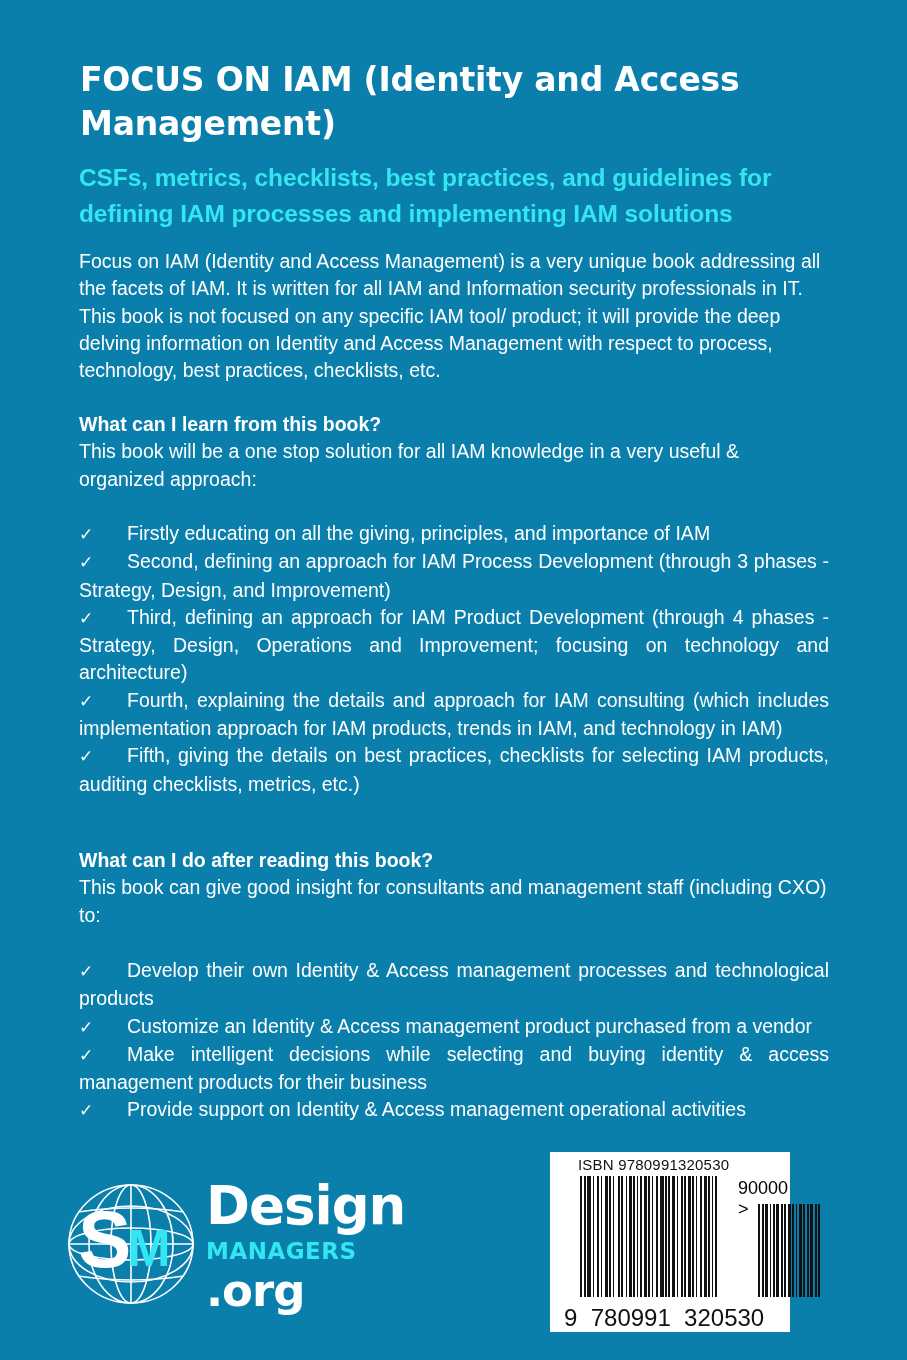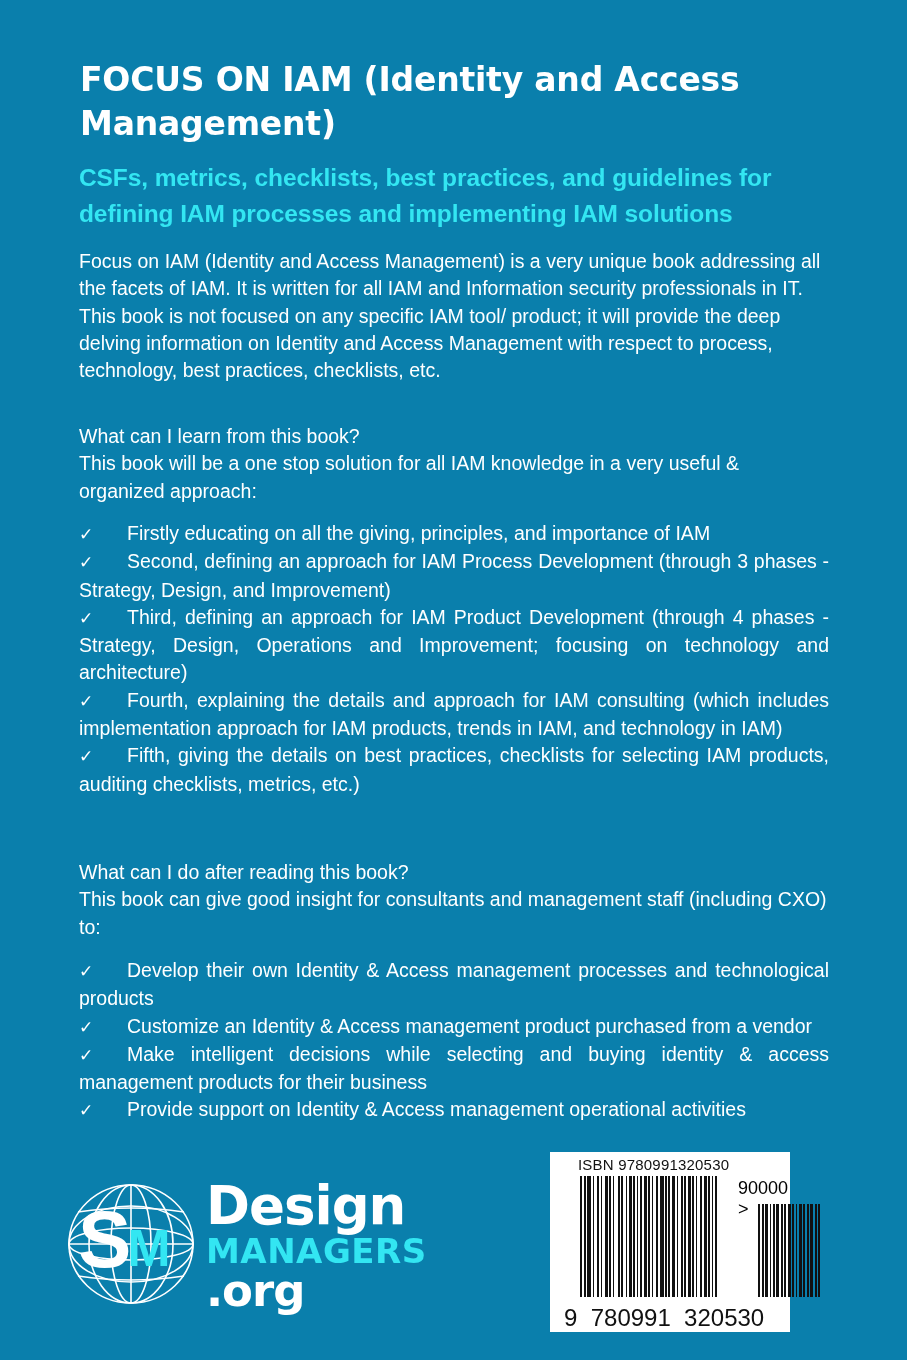--- a/index.html
+++ b/index.html
@@ -53,23 +53,22 @@
       left: 79px;
       width: 750px;
       font-family: "Liberation Sans", sans-serif;
       font-size: 19.5px;
       line-height: 27.3px;
       color: #ffffff;
       margin: 0;
     }
     .intro { top: 248px; }
     .heading {
-      font-weight: normal;
+      font-weight: bold;
       display: block;
-      margin-top: 12px;
     }
     .section-learn { top: 411px; }
     .section-do { top: 847px; }
     .list {
       position: absolute;
       left: 79px;
       width: 750px;
       margin: 0;
       padding: 0;
       list-style: none;
@@ -136,21 +135,21 @@
     }
     .logo-service {
       display: block;
       font-size: 53px;
       color: #ffffff;
       letter-spacing: -1px;
       line-height: 52px;
     }
     .logo-managers {
       display: block;
-      font-size: 34px;
+      font-size: 23px;
       color: #33e6f2;
       letter-spacing: 0.5px;
       line-height: 38px;
     }
     .logo-org {
       display: block;
       font-size: 45px;
       color: #ffffff;
       line-height: 42px;
       letter-spacing: -1px;

